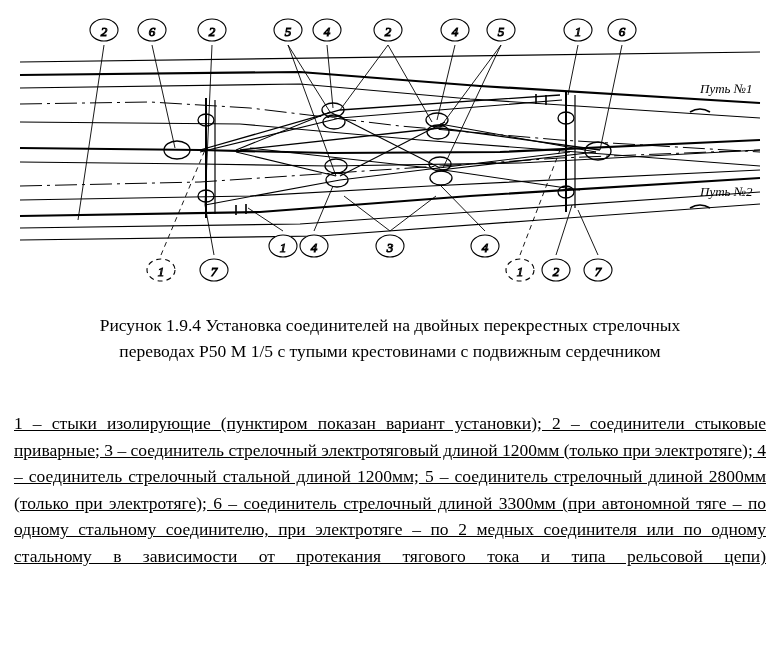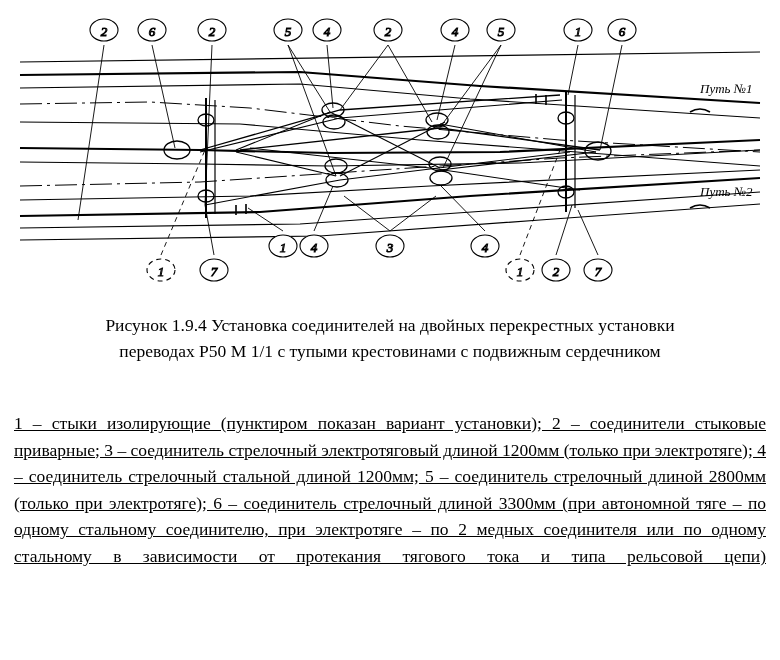--- a/index.html
+++ b/index.html
@@ -190,19 +190,19 @@
         <text x="598" y="271" class="callout-text">7</text>
       </g>
   <g id="track-labels">
         <text x="700" y="93" class="track-label">Путь №1</text>
         <text x="700" y="196" class="track-label">Путь №2</text>
       </g>
 </svg>
 </div>
 
 <div id="caption">
-  <div>Рисунок 1.9.4 Установка соединителей на двойных перекрестных установки</div>
-  <div>переводах Р50 М 1/1 с тупыми крестовинами с подвижным сердечником</div>
+  <div>Рисунок 1.9.4 Установка соединителей на двойных перекрестных стрелочных</div>
+  <div>переводах Р50 М 1/5 с тупыми крестовинами с подвижным сердечником</div>
 </div>
 
 <div id="legend">
   <p>1 – стыки изолирующие (пунктиром показан вариант установки); 2 – соединители стыковые приварные; 3 – соединитель стрелочный электротяговый длиной 1200мм (только при электротяге); 4 – соединитель стрелочный стальной длиной 1200мм; 5 – соединитель стрелочный длиной 2800мм (только при электротяге); 6 – соединитель стрелочный длиной 3300мм (при автономной тяге – по одному стальному соединителю, при электротяге – по 2 медных соединителя или по одному стальному в зависимости от протекания тягового тока и типа рельсовой цепи)</p>
 </div>
 
 </body></html>

